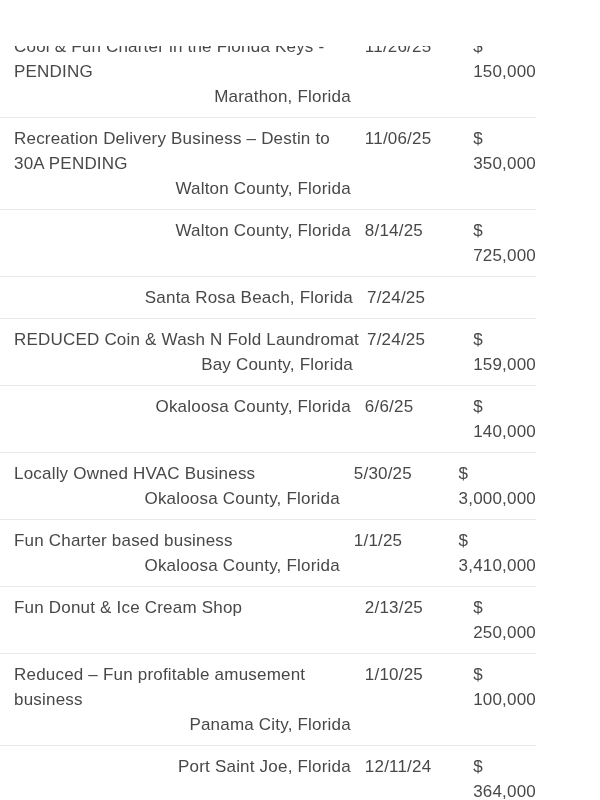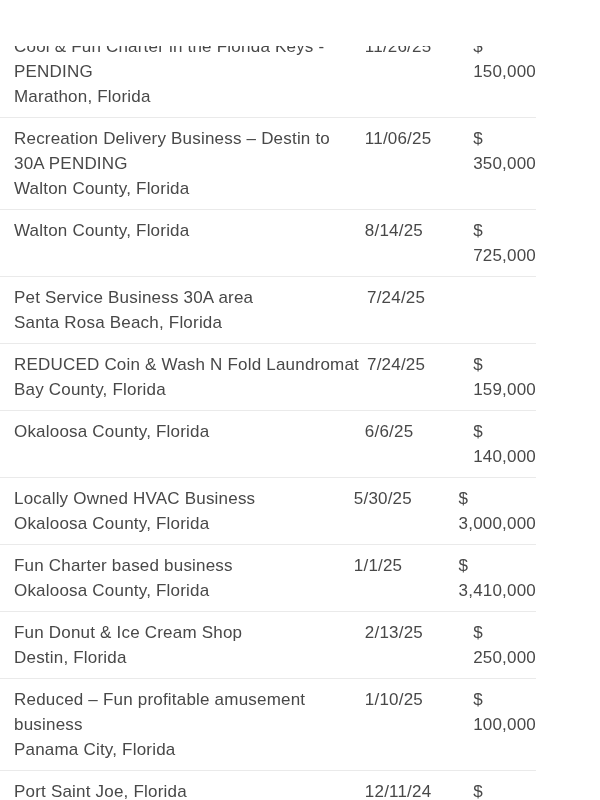--- a/index.html
+++ b/index.html
@@ -46,20 +46,21 @@
     font-size: 17px;
     line-height: 25px;
     color: #484848;
     letter-spacing: 0.2px;
   }
   .title {
     white-space: pre; 
   }
   .location {
     white-space: nowrap;
+    text-align: right;
   }
 </style>
 </head>
 <body>
 
 <div class="viewport">
   <div class="list" id="rows-container">
   <div class="row">
     <div class="col-title">
       <div class="title">Cool &amp; Fun Charter in the Florida Keys -
@@ -83,21 +84,20 @@
   <div class="row">
     <div class="col-title">
       <div class="location">Walton County, Florida</div>
     </div>
     <div class="col-date">8/14/25</div>
     <div class="col-price">$ 725,000</div>
   </div>
 
   <div class="row">
     <div class="col-title">
-      <div class="title">Pet Service Business 30A area</div>
       <div class="location">Santa Rosa Beach, Florida</div>
     </div>
     <div class="col-date">7/24/25</div>
   </div>
 
   <div class="row">
     <div class="col-title">
       <div class="title">REDUCED Coin &amp; Wash N Fold Laundromat</div>
       <div class="location">Bay County, Florida</div>
     </div>
@@ -127,21 +127,20 @@
       <div class="title">Fun Charter based business</div>
       <div class="location">Okaloosa County, Florida</div>
     </div>
     <div class="col-date">1/1/25</div>
     <div class="col-price">$ 3,410,000</div>
   </div>
 
   <div class="row">
     <div class="col-title">
       <div class="title">Fun Donut &amp; Ice Cream Shop</div>
-      <div class="location">Destin, Florida</div>
     </div>
     <div class="col-date">2/13/25</div>
     <div class="col-price">$ 250,000</div>
   </div>
 
   <div class="row">
     <div class="col-title">
       <div class="title">Reduced – Fun profitable amusement
 business</div>
       <div class="location">Panama City, Florida</div>

